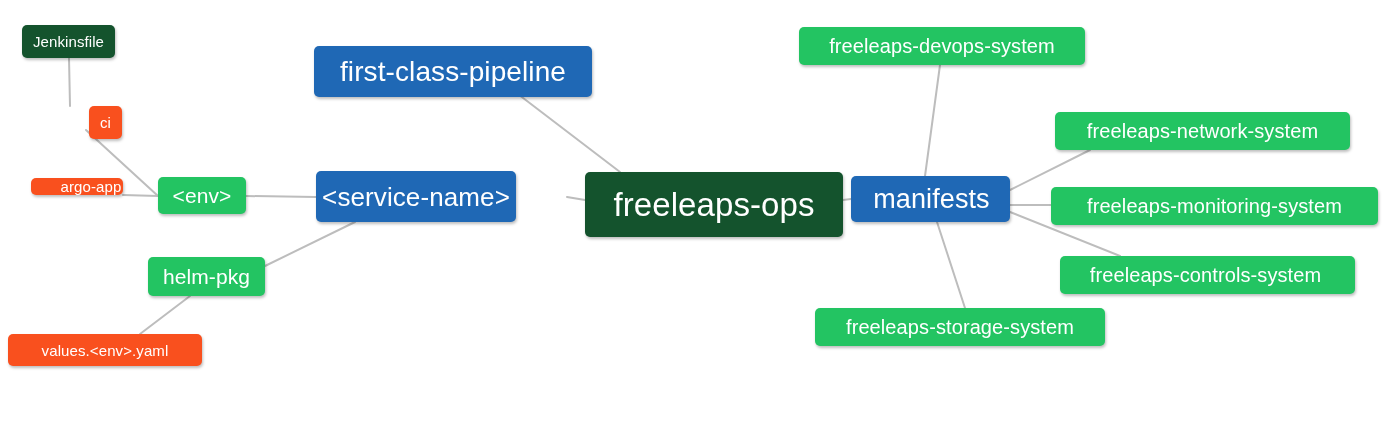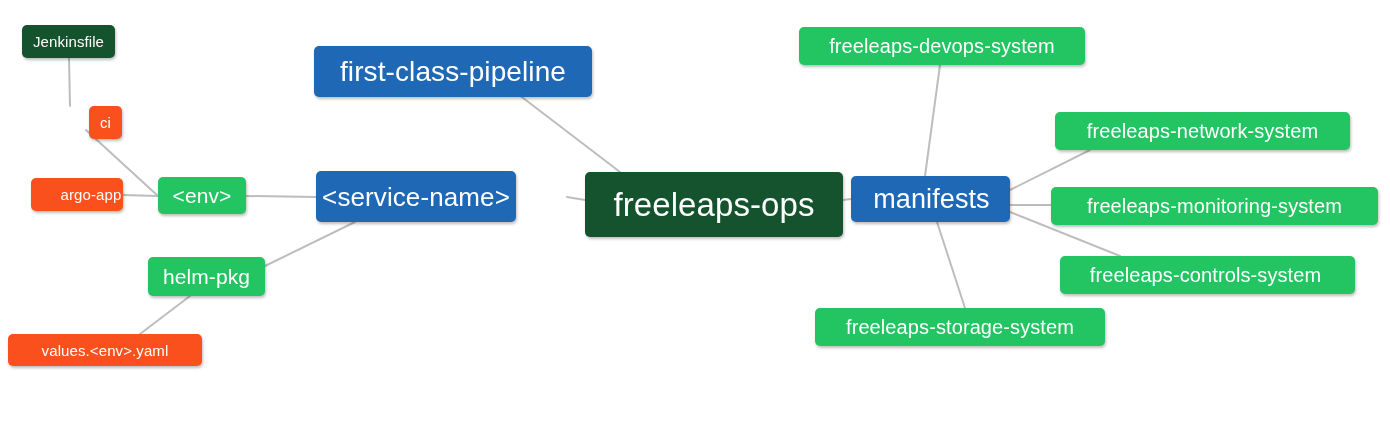--- a/index.html
+++ b/index.html
@@ -70,21 +70,21 @@
       <line x1="937" y1="222" x2="965" y2="308" stroke="#bdbdbd" stroke-width="2" stroke-linecap="round"></line>
     </svg>
 
   <div id="node-layer">
       <div class="node n-orange" style="left: 22px; top: 25px; width: 93px; height: 33px; font-size: 15px;">
         <span>Jenkinsfile</span>
       </div>
       <div class="node n-red" style="left: 53px; top: 106px; width: 33px; height: 33px; font-size: 15px; margin-left: 36px;">
         <span>ci</span>
       </div>
-      <div class="node n-red" style="left: 31px; top: 178px; width: 92px; height: 33px; font-size: 15px; padding-left: 38px;">
+      <div class="node n-red" style="left: 31px; top: 178px; width: 92px; height: 17px; font-size: 15px; padding-left: 38px;">
         <span>argo-app</span>
       </div>
       <div class="node n-green" style="left: 158px; top: 177px; width: 88px; height: 37px; font-size: 21px;">
         <span>&lt;env&gt;</span>
       </div>
       <div class="node n-green" style="left: 148px; top: 257px; width: 117px; height: 39px; font-size: 21px;">
         <span>helm-pkg</span>
       </div>
       <div class="node n-red" style="left: 8px; top: 334px; width: 194px; height: 32px; font-size: 15px;">
         <span>values.&lt;env&gt;.yaml</span>

